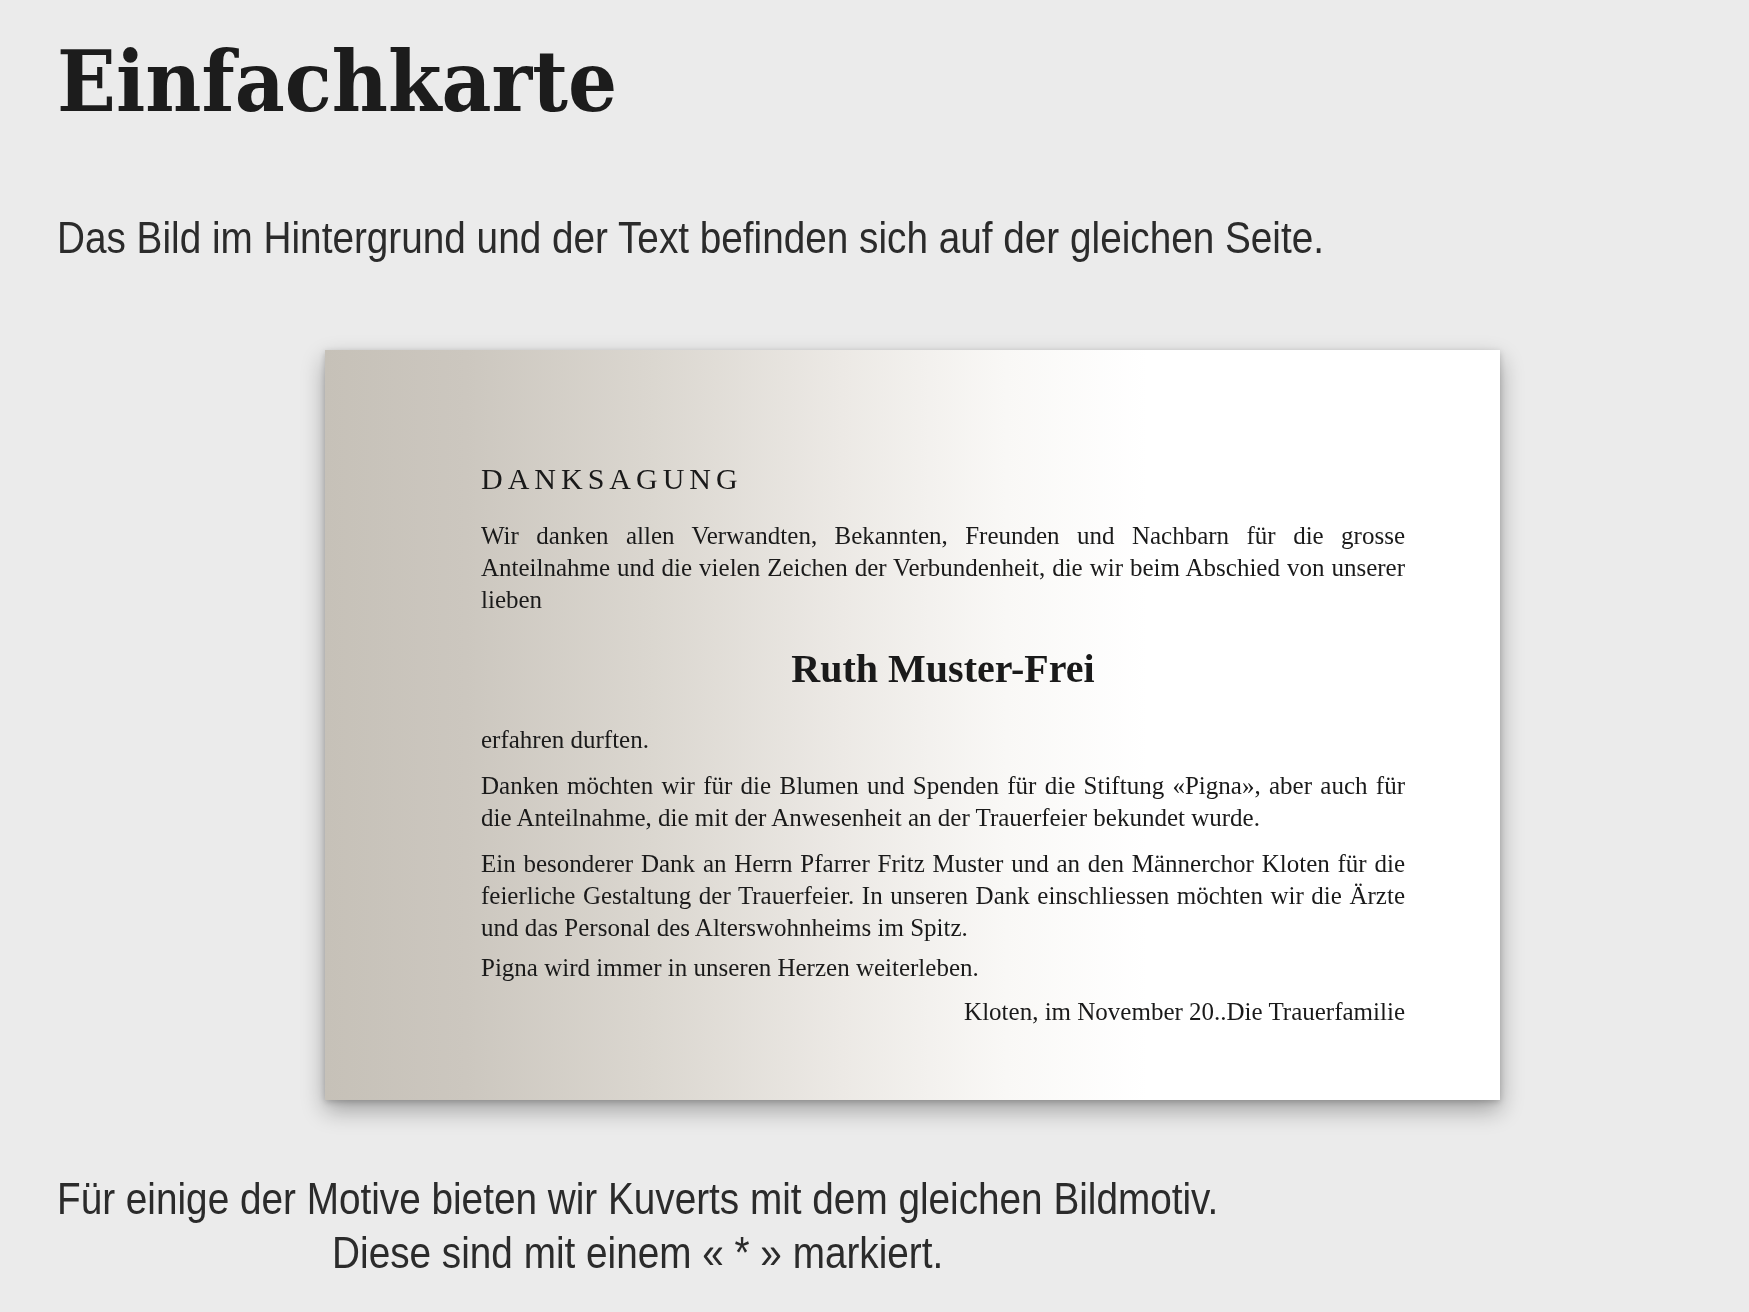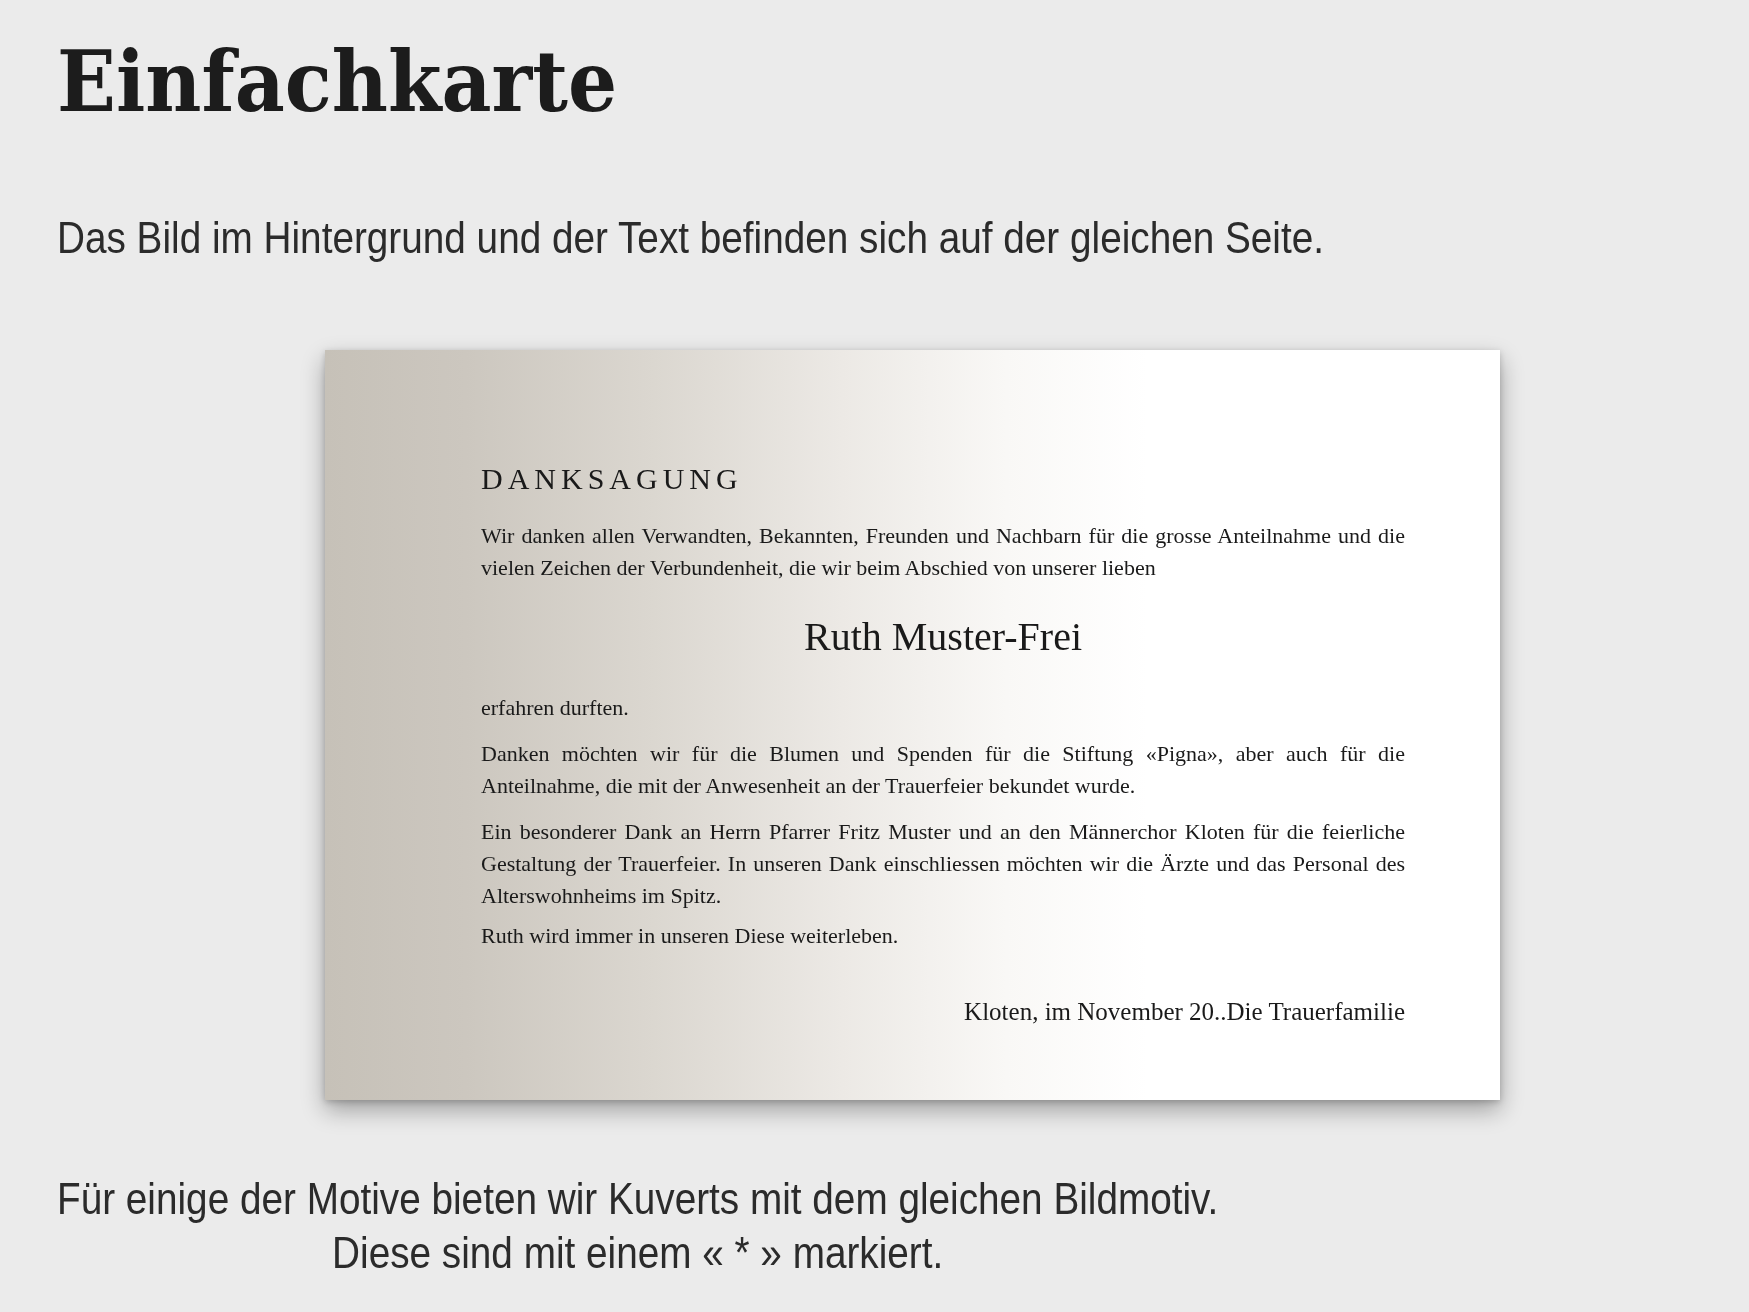--- a/index.html
+++ b/index.html
@@ -60,29 +60,29 @@
     position:absolute;
     left:156px; right:95px; top:112px; bottom:0;
   }
   .card-heading{
     font-size:30px;
     font-weight:normal;
     letter-spacing:5px;
     line-height:34px;
   }
   .card p{
-    font-size:22px;
+    font-size:25px;
     line-height:32px;
   }
   .p-justify{text-align:justify;}
   .card .p1{margin-top:24px;}
   .deceased-name{
     margin-top:28px;
     font-size:40px;
-    font-weight:normal;
+    font-weight:bold;
     line-height:50px;
     text-align:center;
   }
   .card .p2{margin-top:30px;}
   .card .p3{margin-top:14px;}
   .card .p4{margin-top:14px;}
   .card .p5{margin-top:8px;}
   .card-bottom-row{
     position:absolute;
     left:156px; right:95px; bottom:72px;
@@ -113,21 +113,21 @@
 <div class="page-subtitle">Das Bild im Hintergrund und der Text befinden sich auf der gleichen Seite.</div>
 
 <div class="card">
   <div class="card-inner">
     <h2 class="card-heading">DANKSAGUNG</h2>
     <p class="p1 p-justify">Wir danken allen Verwandten, Bekannten, Freunden und Nachbarn für die grosse Anteilnahme und die vielen Zeichen der Verbundenheit, die wir beim Abschied von unserer lieben</p>
     <div class="deceased-name">Ruth Muster-Frei</div>
     <p class="p2">erfahren durften.</p>
     <p class="p3 p-justify">Danken möchten wir für die Blumen und Spenden für die Stiftung «Pigna», aber auch für die Anteilnahme, die mit der Anwesenheit an der Trauerfeier bekundet wurde.</p>
     <p class="p4 p-justify">Ein besonderer Dank an Herrn Pfarrer Fritz Muster und an den Männerchor Kloten für die feierliche Gestaltung der Trauerfeier. In unseren Dank einschliessen möchten wir die Ärzte und das Personal des Alterswohnheims im Spitz.</p>
-    <p class="p5">Ruth wird immer in unseren Diese weiterleben.</p>
+    <p class="p5">Pigna wird immer in unseren Herzen weiterleben.</p>
   </div>
   <div class="card-bottom-row">
     <span>Kloten, im November 20..</span>
     <span>Die Trauerfamilie</span>
   </div>
 </div>
 
 <div class="footer-note">
   <div>Für einige der Motive bieten wir Kuverts mit dem gleichen Bildmotiv.</div>
   <div>Diese sind mit einem « * » markiert.</div>

